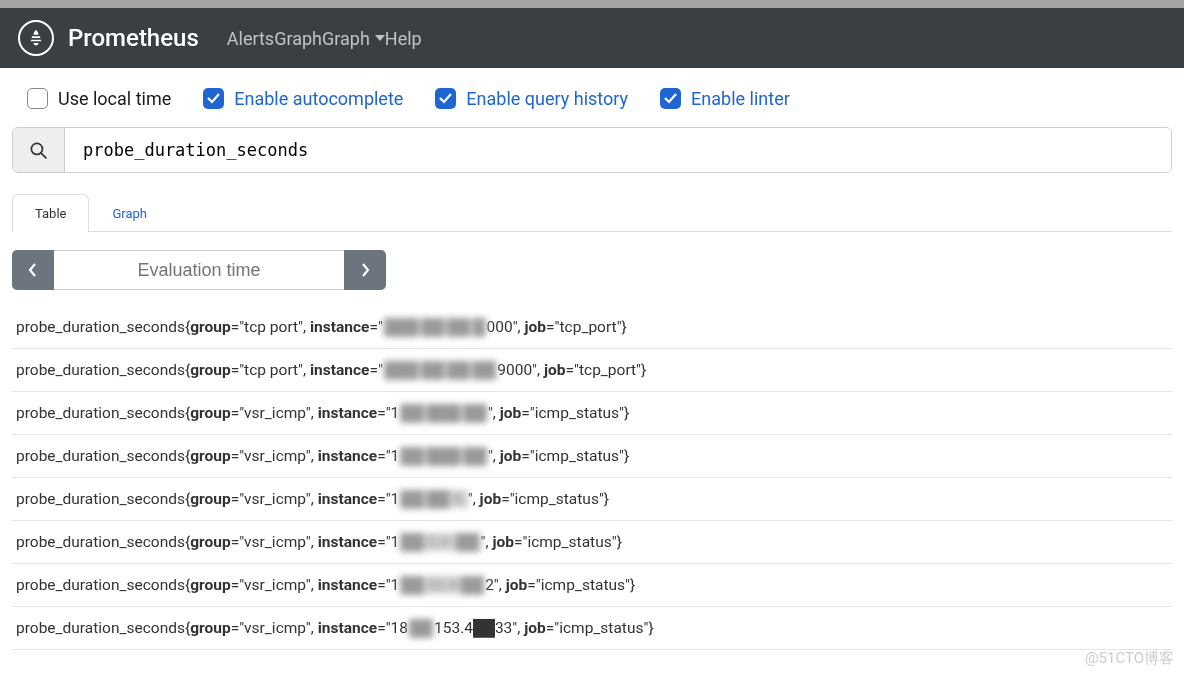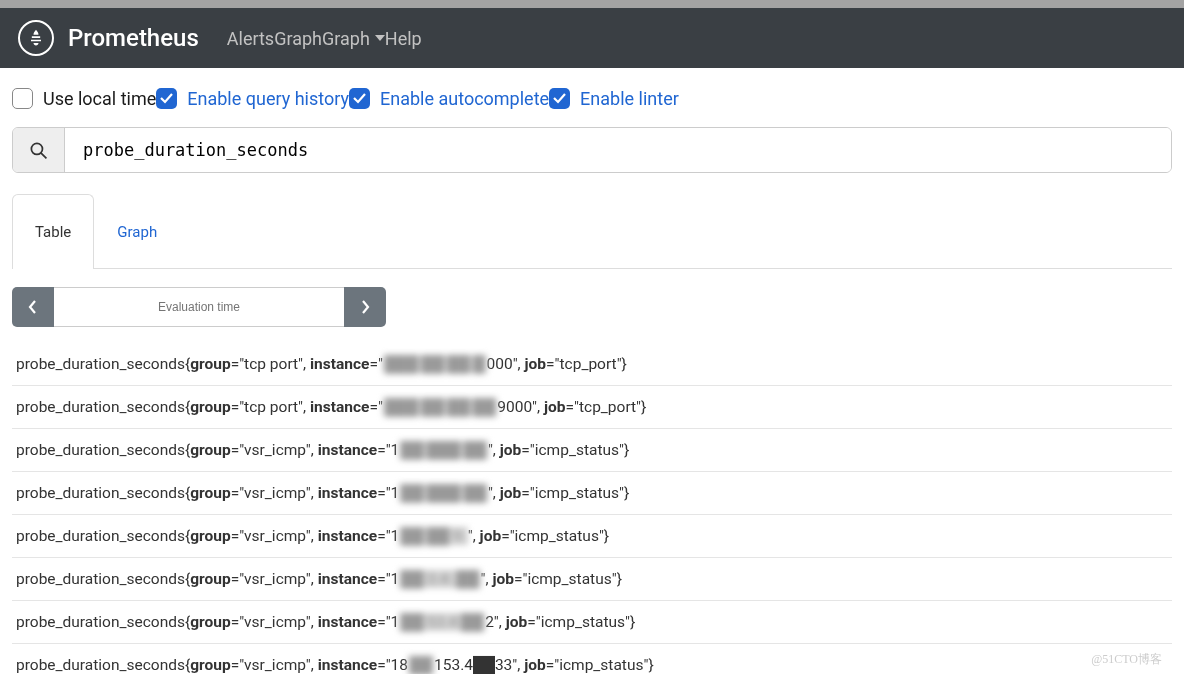--- a/index.html
+++ b/index.html
@@ -4,48 +4,48 @@
 <style>
 * { box-sizing: border-box; margin: 0; padding: 0; }
 body { font-family: -apple-system, BlinkMacSystemFont, "Segoe UI", Roboto, sans-serif; background: #fff; color: #333; font-size: 15px; }
 
 .navbar { background: #3a3f44; display: flex; align-items: center; padding: 0 18px; height: 68px; border-top: 8px solid #a3a3a3; }
 .brand { display: flex; align-items: center; gap: 14px; color: #fff; font-size: 24px; font-weight: 500; margin-right: 28px; }
 .brand-icon { width: 36px; height: 36px; border-radius: 50%; border: 2.5px solid #fff; display: flex; align-items: center; justify-content: center; }
 .nav-links { display: flex; }
 .nav-link { color: #c2c2c2; font-size: 18px; cursor: pointer; display: flex; align-items: center; gap: 5px; }
 
-.options-bar { display: flex; align-items: flex-end; padding: 20px 12px 18px; }
+.options-bar { display: flex; align-items: flex-end; gap: 32px; padding: 20px 27px 18px; }
 .option { display: flex; align-items: center; gap: 10px; font-size: 18px; }
 .option.blue { color: #2066d2; }
 .option.black { color: #1a1a1a; }
 .cb { width: 21px; height: 21px; border-radius: 5px; display: inline-flex; align-items: center; justify-content: center; cursor: pointer; }
 .cb.checked { background: #2066d2; }
 .cb.unchecked { border: 1.5px solid #888; background: #fff; }
 
 .query-bar { display: flex; margin: 0 12px; border: 1px solid #ccc; border-radius: 6px; overflow: hidden; }
 .query-icon { width: 52px; background: #eee; display: flex; align-items: center; justify-content: center; border-right: 1px solid #ccc; }
 .query-input { flex: 1; border: none; outline: none; padding: 12px 18px; font-family: Menlo, Monaco, Consolas, monospace; font-size: 17px; }
 
 .tabs { display: flex; margin: 20px 12px 0; border-bottom: 1px solid #ddd; }
-.tab { padding: 28px 22px; font-size: 15px; cursor: pointer; color: #2066d2; border: 1px solid transparent; border-bottom: none; border-radius: 6px 6px 0 0; position: relative; top: 1px; }
+.tab { padding: 11px 22px; font-size: 13px; cursor: pointer; color: #2066d2; border: 1px solid transparent; border-bottom: none; border-radius: 6px 6px 0 0; position: relative; top: 1px; }
 .tab.active { color: #333; border-color: #ddd; background: #fff; }
 
 .eval-row { display: flex; margin: 18px 12px 0; }
 .eval-btn { width: 42px; height: 40px; background: #6c757d; color: #fff; display: flex; align-items: center; justify-content: center; cursor: pointer; border-radius: 5px 0 0 5px; }
 .eval-btn.right { border-radius: 0 5px 5px 0; }
-.eval-input { width: 290px; border: 1px solid #ccc; border-left: none; border-right: none; text-align: center; font-size: 12px; color: #555; outline: none; }
+.eval-input { width: 290px; border: 1px solid #ccc; border-left: none; border-right: none; text-align: center; font-size: 18px; color: #555; outline: none; }
 
 .results { margin: 16px 12px 0; }
 .result-row { padding: 12px 4px; border-bottom: 1px solid #e5e5e5; font-size: 15.5px; color: #333; position: relative; }
 .result-row .metric { font-weight: 400; }
 .result-row b { font-weight: 700; }
 .blur { filter: blur(3px); background: #d0d0d0; color: #999; padding: 0 2px; }
 
-.watermark { position: fixed; bottom: 6px; right: 22px; color: #ccc; font-size: 12px; font-family: Liberation Serif, serif; }
+.watermark { position: fixed; bottom: 6px; right: 10px; color: #ccc; font-size: 15px; }
 </style>
 </head>
 <body>
 
 <div class="navbar">
   <div class="brand">
     <span class="brand-icon">
       <svg width="20" height="20" viewBox="0 0 24 24">
           <path fill="#fff" d="M12 2c-1.5 2-3 3-3 6h6c0-3-1.5-4-3-6zm-5 8v2h10v-2H7zm-1 4v2h12v-2H6zm3 4c0 2 1.5 3 3 3s3-1 3-3H9z"></path>
         </svg>
@@ -69,29 +69,29 @@
   <label class="option black">
     <span class="cb unchecked"></span>
     <span>Use local time</span>
   </label>
   <label class="option blue">
     <span class="cb checked">
         <svg width="13" height="11" viewBox="0 0 13 11">
           <path stroke="#fff" stroke-width="2.2" fill="none" d="M1 5l4 4 7-8"></path>
         </svg>
       </span>
-    <span>Enable query history</span>
+    <span>Enable autocomplete</span>
   </label>
   <label class="option blue">
     <span class="cb checked">
         <svg width="13" height="11" viewBox="0 0 13 11">
           <path stroke="#fff" stroke-width="2.2" fill="none" d="M1 5l4 4 7-8"></path>
         </svg>
       </span>
-    <span>Enable autocomplete</span>
+    <span>Enable query history</span>
   </label>
   <label class="option blue">
     <span class="cb checked">
         <svg width="13" height="11" viewBox="0 0 13 11">
           <path stroke="#fff" stroke-width="2.2" fill="none" d="M1 5l4 4 7-8"></path>
         </svg>
       </span>
     <span>Enable linter</span>
   </label>
 </div>

